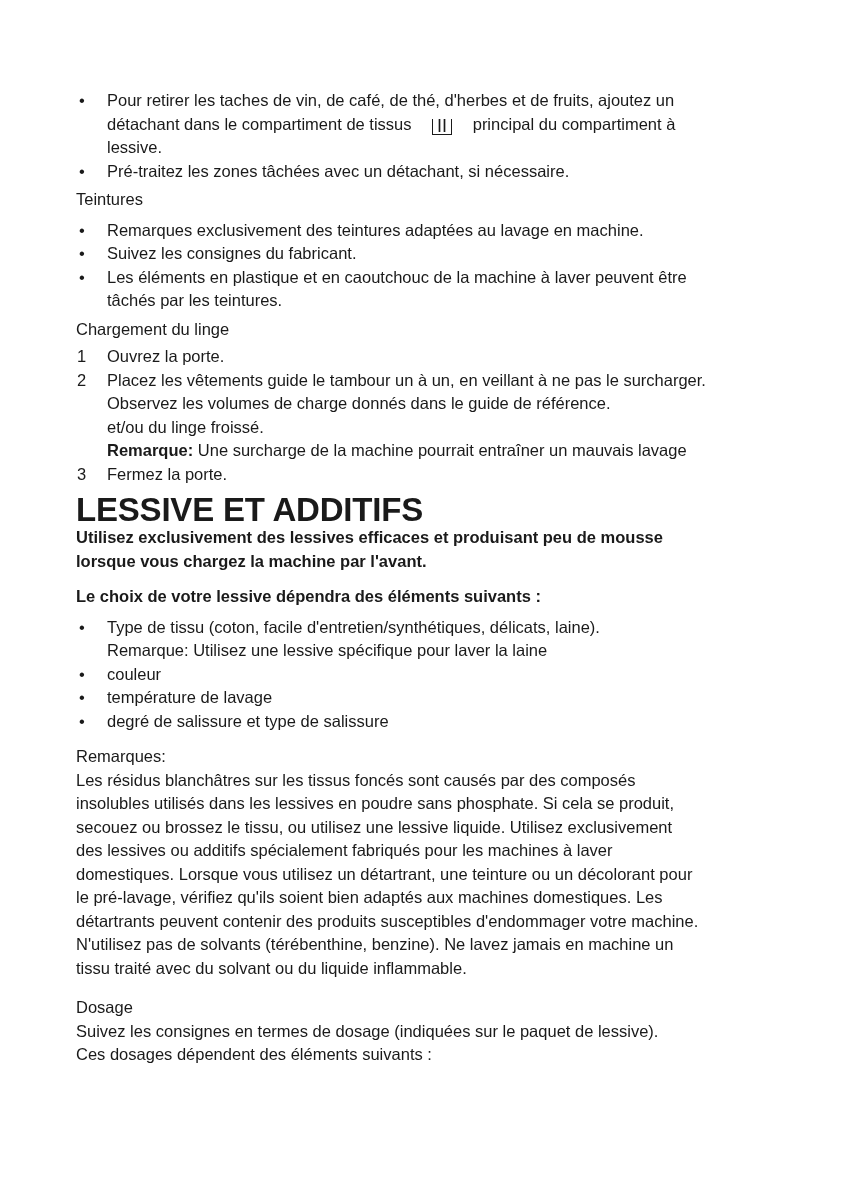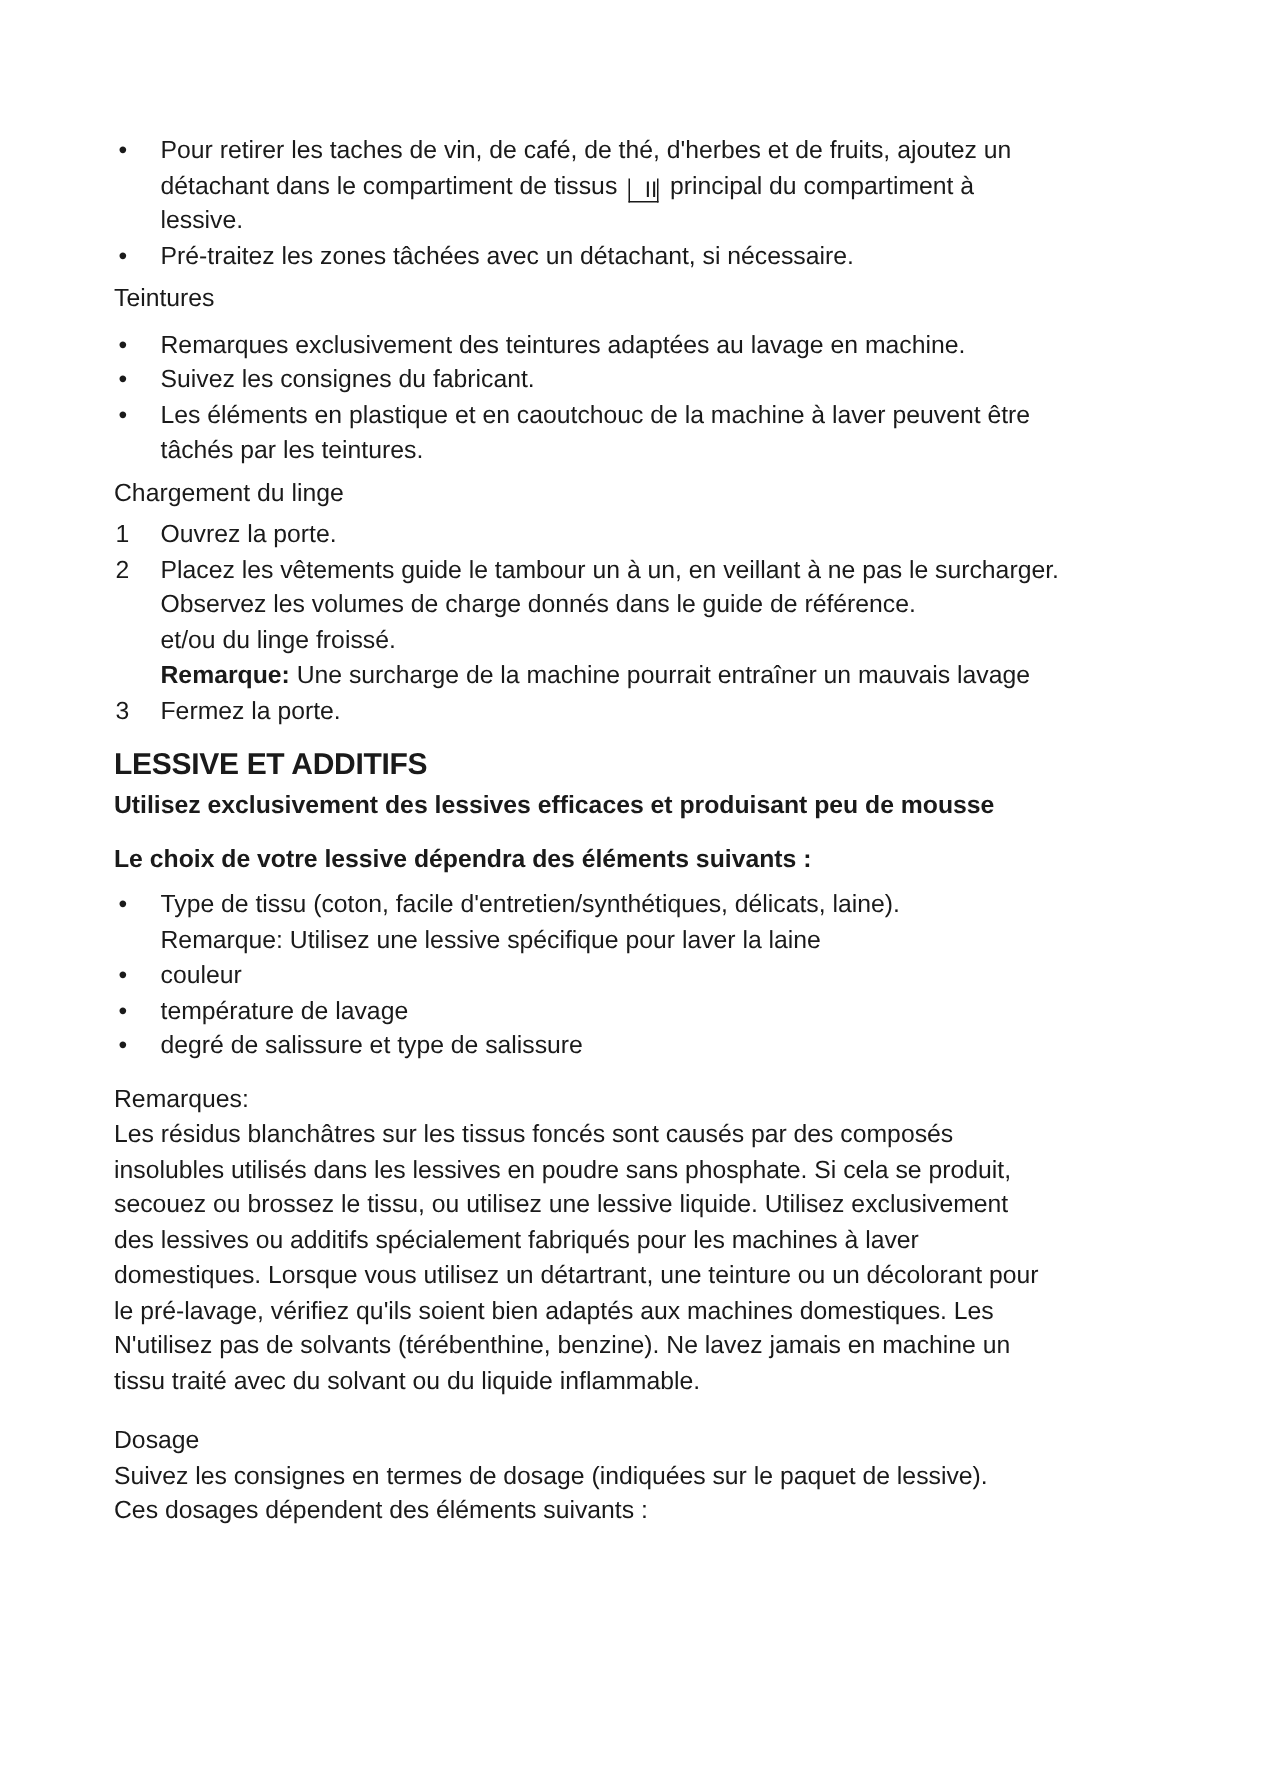--- a/index.html
+++ b/index.html
@@ -8,28 +8,28 @@
     font-family: "Liberation Sans", sans-serif; color: #1a1a1a;
     font-size: 16.5px;
   }
   .page { position: absolute; left: 76px; top: 89px; width: 700px; }
   .line { line-height: 23.5px; white-space: nowrap; }
   .bl { position: relative; padding-left: 31px; }
   .bl .mk { position: absolute; left: 3px; top: 0; }
   .nl { position: relative; padding-left: 31px; }
   .nl .mk { position: absolute; left: 1px; top: 0; }
   .h3 { font-weight: normal; line-height: 23.5px; margin-top: 5px; }
-  .h1 { font-weight: bold; font-size: 20px; line-height: 32px; margin-top: 8px; letter-spacing: -0.2px; }
+  .h1 { font-weight: bold; font-size: 33px; line-height: 32px; margin-top: 8px; letter-spacing: -0.2px; }
   .b { font-weight: bold; }
   .gap { height: 12px; }
   .gap-s { height: 7px; }
   .symbol {
     display: inline-block; width: 20px; height: 16px; border: 1.5px solid #1a1a1a;
-    border-top: none; vertical-align: -2px; text-align: right; font-size: 15px; line-height: 15px;
-    margin: 0 3px; box-sizing: border-box;
+    border-top: none; vertical-align: -2px; text-align: center; font-size: 18px; line-height: 15px;
+    margin: 0 16px; box-sizing: border-box;
   }
 </style>
 </head>
 <body>
 
 <div class="page">
 
   <div class="line bl">
     <span class="mk">•</span>
     <span>Pour retirer les taches de vin, de café, de thé, d'herbes et de fruits, ajoutez un</span>
@@ -84,20 +84,21 @@
   <div class="line nl">
     <span class="b">Remarque:</span><span> Une surcharge de la machine pourrait entraîner un mauvais lavage</span>
   </div>
   <div class="line nl">
     <span class="mk">3</span>
     <span>Fermez la porte.</span>
   </div>
 
   <div class="h1">LESSIVE ET ADDITIFS</div>
   <div class="line b">Utilisez exclusivement des lessives efficaces et produisant peu de mousse</div>
+  <div class="line b">lorsque vous chargez la machine par l'avant.</div>
   <div class="gap"></div>
   <div class="line b">Le choix de votre lessive dépendra des éléments suivants :</div>
   <div class="gap-s"></div>
   <div class="line bl">
     <span class="mk">•</span>
     <span>Type de tissu (coton, facile d'entretien/synthétiques, délicats, laine).</span>
   </div>
   <div class="line bl">
     <span>Remarque: Utilisez une lessive spécifique pour laver la laine</span>
   </div>
@@ -115,20 +116,21 @@
   </div>
 
   <div class="gap"></div>
   <div class="h3" style="margin-top:0">Remarques:</div>
   <div class="line">Les résidus blanchâtres sur les tissus foncés sont causés par des composés</div>
   <div class="line">insolubles utilisés dans les lessives en poudre sans phosphate.  Si cela se produit,</div>
   <div class="line">secouez ou brossez le tissu, ou utilisez une lessive liquide.  Utilisez exclusivement</div>
   <div class="line">des lessives ou additifs spécialement fabriqués pour les machines à laver</div>
   <div class="line">domestiques. Lorsque vous utilisez un détartrant, une teinture ou un décolorant pour</div>
   <div class="line">le pré-lavage, vérifiez qu'ils soient bien adaptés aux machines domestiques. Les</div>
+  <div class="line">détartrants peuvent contenir des produits susceptibles d'endommager votre machine.</div>
   <div class="line">N'utilisez pas de solvants (térébenthine, benzine). Ne lavez jamais en machine un</div>
   <div class="line">tissu traité avec du solvant ou du liquide inflammable.</div>
 
   <div class="gap"></div>
   <div class="h3" style="margin-top:4px">Dosage</div>
   <div class="line">Suivez les consignes en termes de dosage (indiquées sur le paquet de lessive).</div>
   <div class="line">Ces dosages dépendent des éléments suivants :</div>
 </div>
 
 </body></html>

